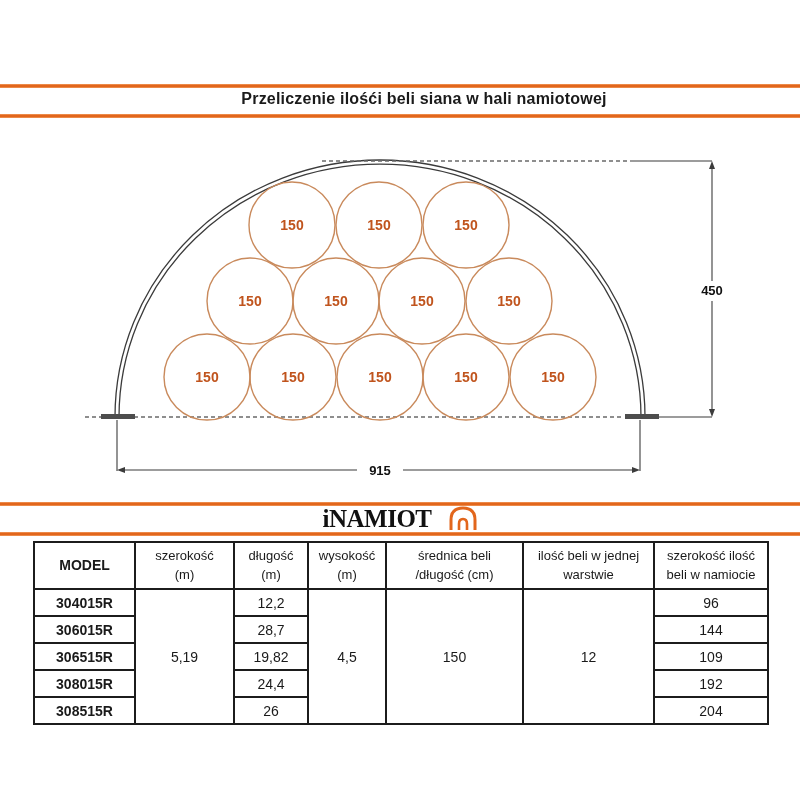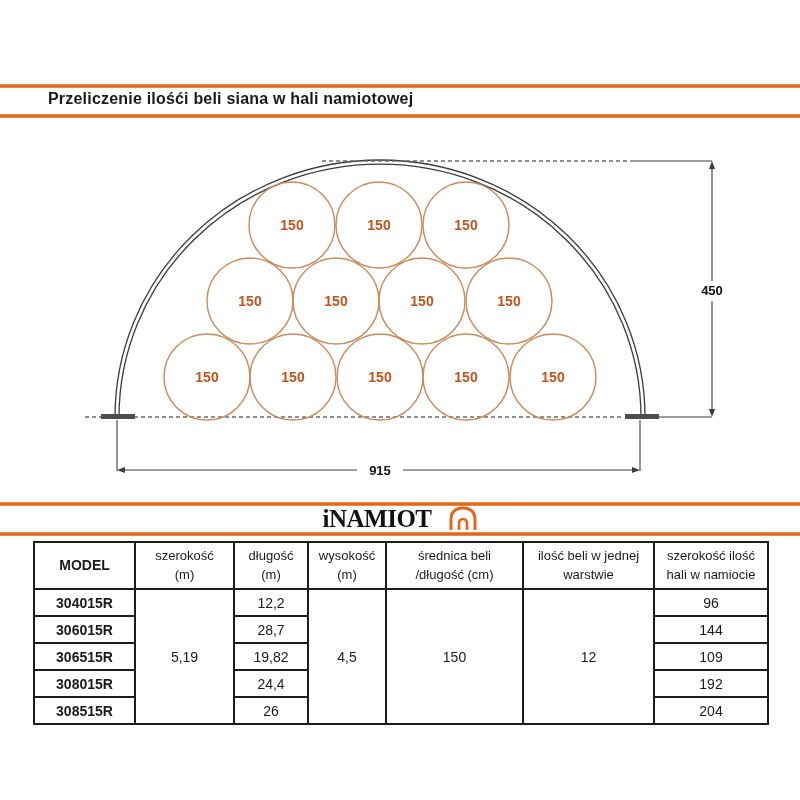--- a/index.html
+++ b/index.html
@@ -4,21 +4,21 @@
 <style>
   html,body{margin:0;padding:0;background:#fff;}
   #page{position:relative;width:800px;height:800px;background:#ffffff;overflow:hidden;
         font-family:"Liberation Sans", sans-serif;color:#1a1a1a;}
   .orange-rule{position:absolute;left:0;right:0;height:4px;
         background:linear-gradient(to bottom,#F2A368 0%,#E2661C 30%,#E2661C 70%,#F2A368 100%);}
   #rule-title-top{top:84px;}
   #rule-title-bottom{top:114px;}
   #rule-logo-top{top:502px;}
   #rule-logo-bottom{top:532px;}
-  #page-title{position:absolute;top:90px;left:0;right:0;text-align:left;
+  #page-title{position:absolute;top:90px;left:0;right:0;text-align:center;
         font-size:16px;font-weight:bold;letter-spacing:.2px;margin-left:48px;}
   #logo-bar{position:absolute;top:506px;left:0;right:0;height:24px;
         display:flex;align-items:center;justify-content:center;gap:16px;}
   #logo-text{font-family:"Liberation Serif", serif;font-weight:bold;font-size:25px;
         letter-spacing:-0.5px;color:#111;line-height:1;}
   #diagram-svg{position:absolute;left:0;top:140px;}
   
   #spec-table{position:absolute;left:33px;top:541px;border-collapse:collapse;table-layout:fixed;
         width:734px;border-radius:19px;}
   #spec-table th,#spec-table td{border:2px solid #1c1c1c;text-align:center;vertical-align:middle;
@@ -133,21 +133,21 @@
           <th>
             <div>średnica beli</div>
             <div>/długość (cm)</div>
           </th>
           <th>
             <div>ilość beli w jednej</div>
             <div>warstwie</div>
           </th>
           <th>
             <div>szerokość ilość</div>
-            <div>hali w namiocie</div>
+            <div>beli w namiocie</div>
           </th>
         </tr>
       </thead>
     <tbody>
         <tr>
           <td class="model">304015R</td>
           <td rowspan="5">5,19</td>
           <td>12,2</td>
           <td rowspan="5">4,5</td>
           <td rowspan="5">150</td>

